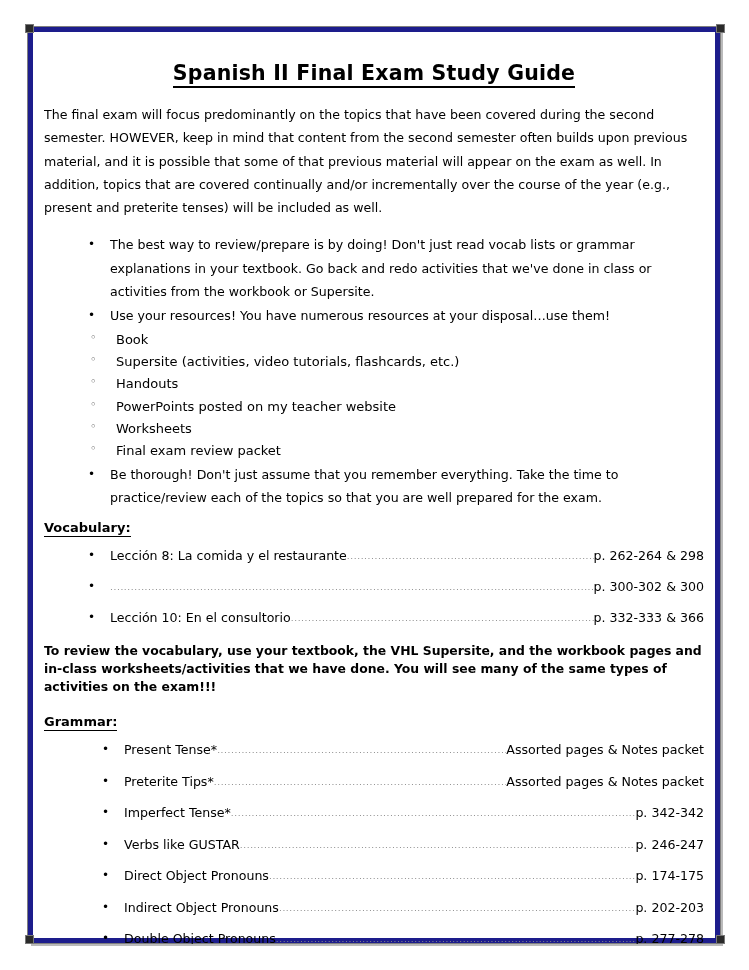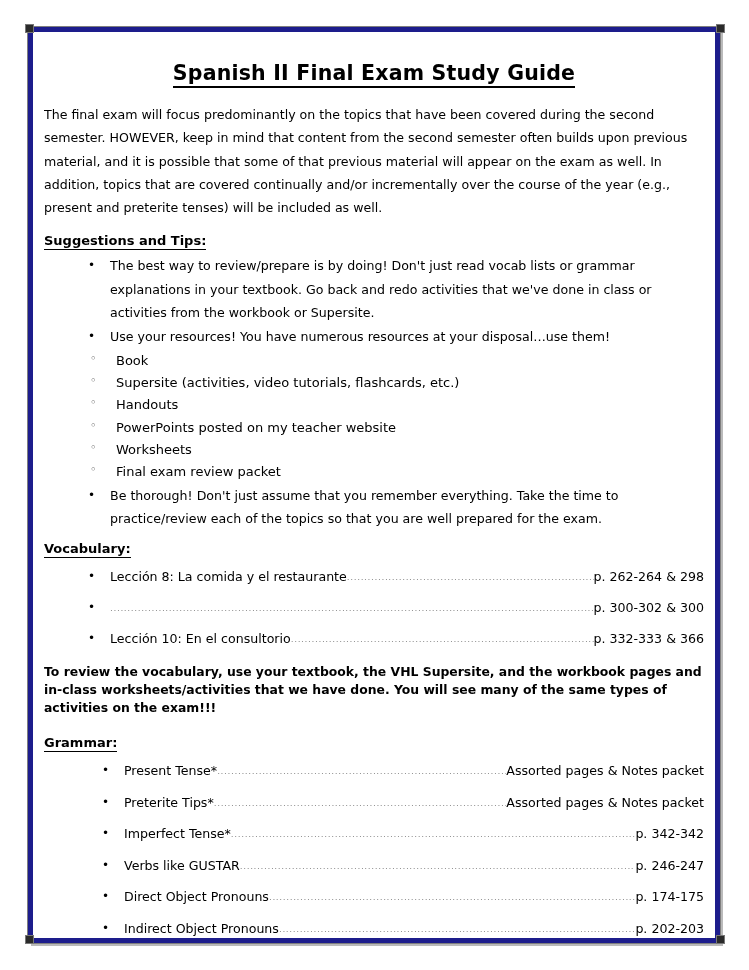--- a/index.html
+++ b/index.html
@@ -193,23 +193,20 @@
   <div class="corner-box corner-br"></div>
 
   <div id="content">
 
     <div class="doc-title">
       <span>Spanish II Final Exam Study Guide</span>
     </div>
 
     <p class="para">The final exam will focus predominantly on the topics that have been covered during the second semester. HOWEVER, keep in mind that content from the second semester often builds upon previous material, and it is possible that some of that previous material will appear on the exam as well. In addition, topics that are covered continually and/or incrementally over the course of the year (e.g., present and preterite tenses) will be included as well.</p>
 
-    <div class="section-head">
-      <span>Suggestions and Tips:</span>
-    </div>
 
     <ul class="lvl1">
       <li>
         <span>The best way to review/prepare is by doing! Don't just read vocab lists or grammar explanations in your textbook. Go back and redo activities that we've done in class or activities from the workbook or Supersite.</span>
       </li>
       <li>
         <span>Use your resources! You have numerous resources at your disposal…use them!</span>
       </li>
     </ul>
 

